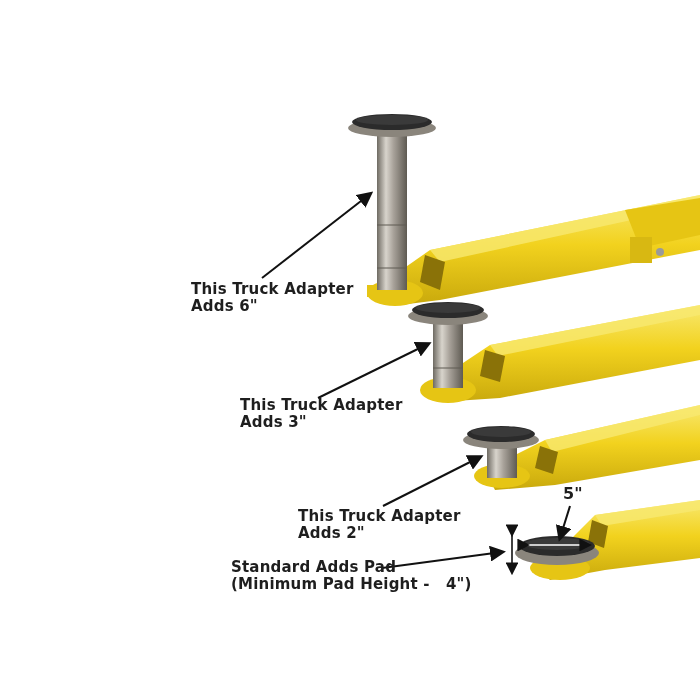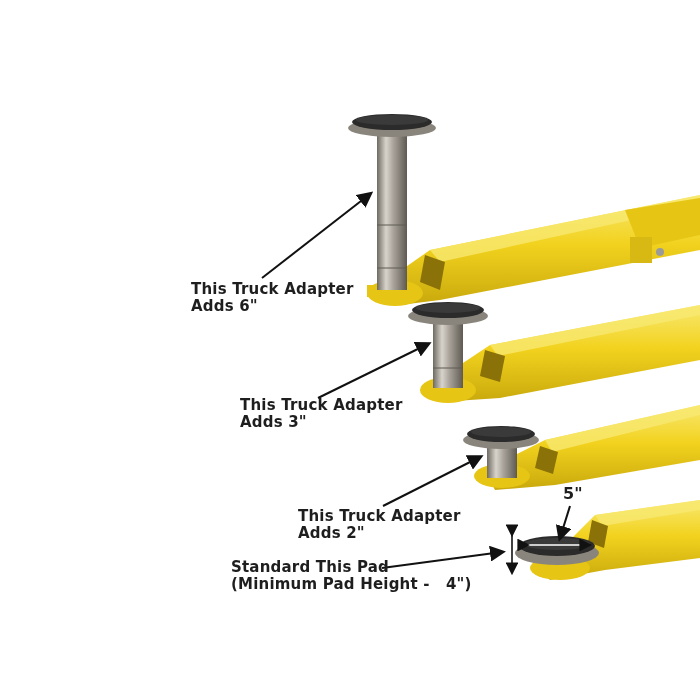--- a/index.html
+++ b/index.html
@@ -131,19 +131,19 @@
     <span class="line">This Truck Adapter</span>
     <span class="line">Adds 3"</span>
   </div>
 
   <div class="label" style="left:298px; top:508px;">
     <span class="line">This Truck Adapter</span>
     <span class="line">Adds 2"</span>
   </div>
 
   <div class="label" style="left:231px; top:559px;">
-    <span class="line">Standard This Pad</span>
+    <span class="line">Standard Adds Pad</span>
     <span class="line" style="white-space:pre;">(Minimum Pad Height -   4")</span>
   </div>
 
   <div class="dim-label" style="left:563px; top:484px;">5"</div>
 
 </div>
 
 </body></html>

